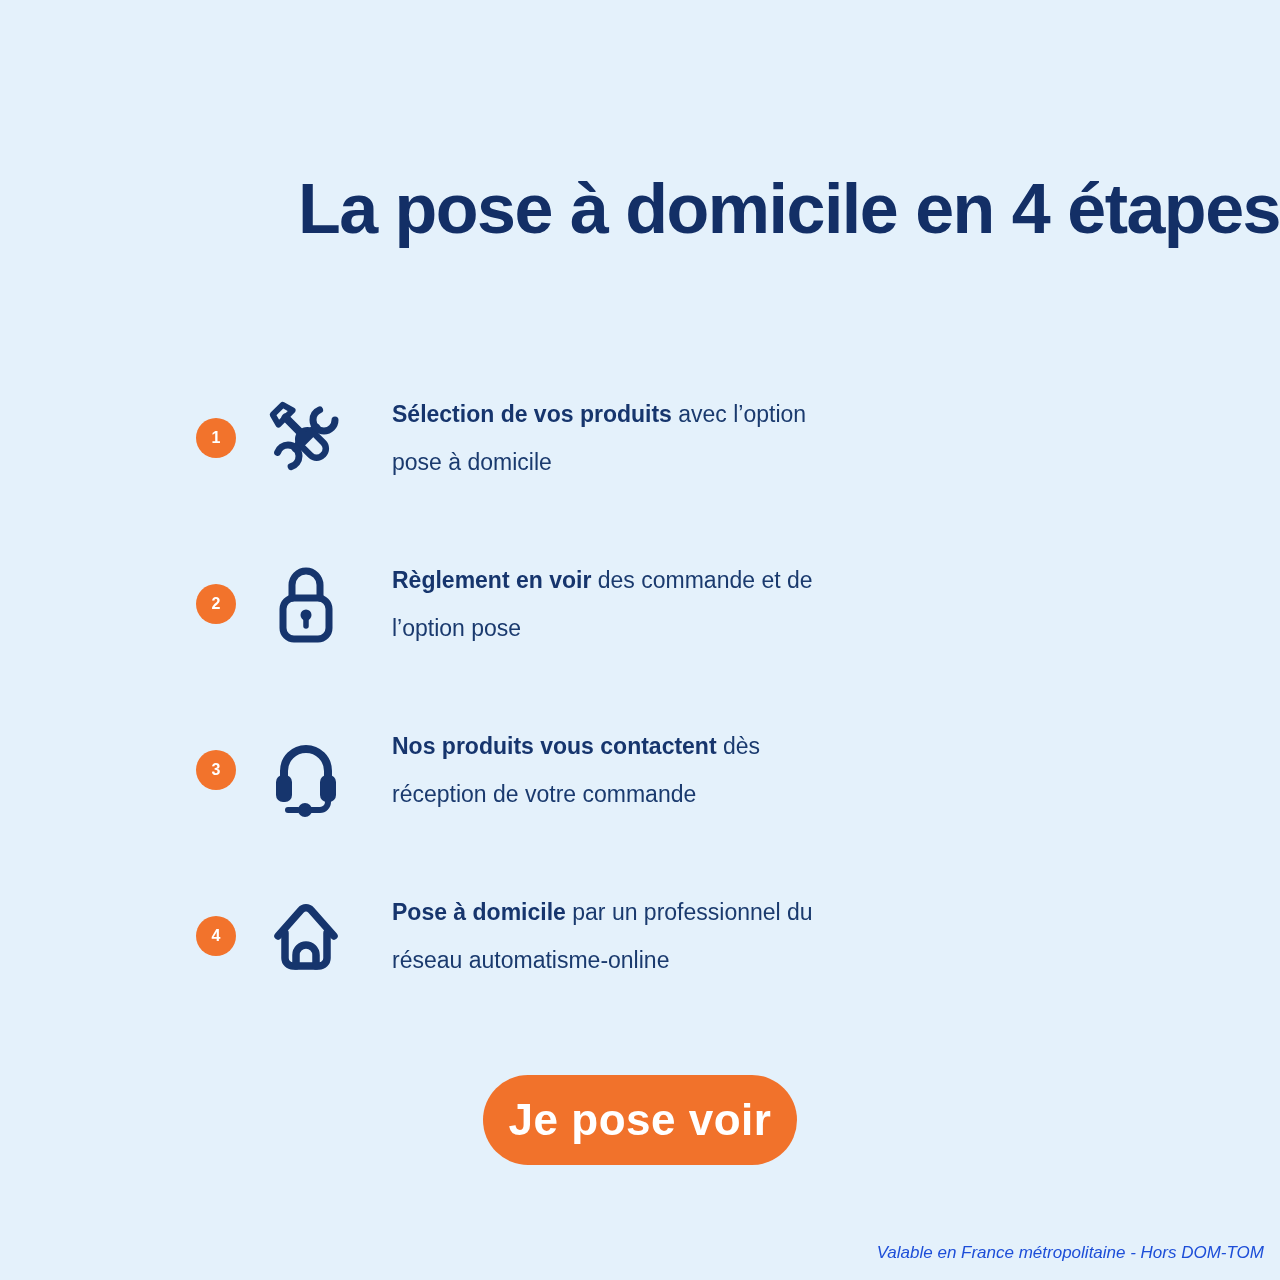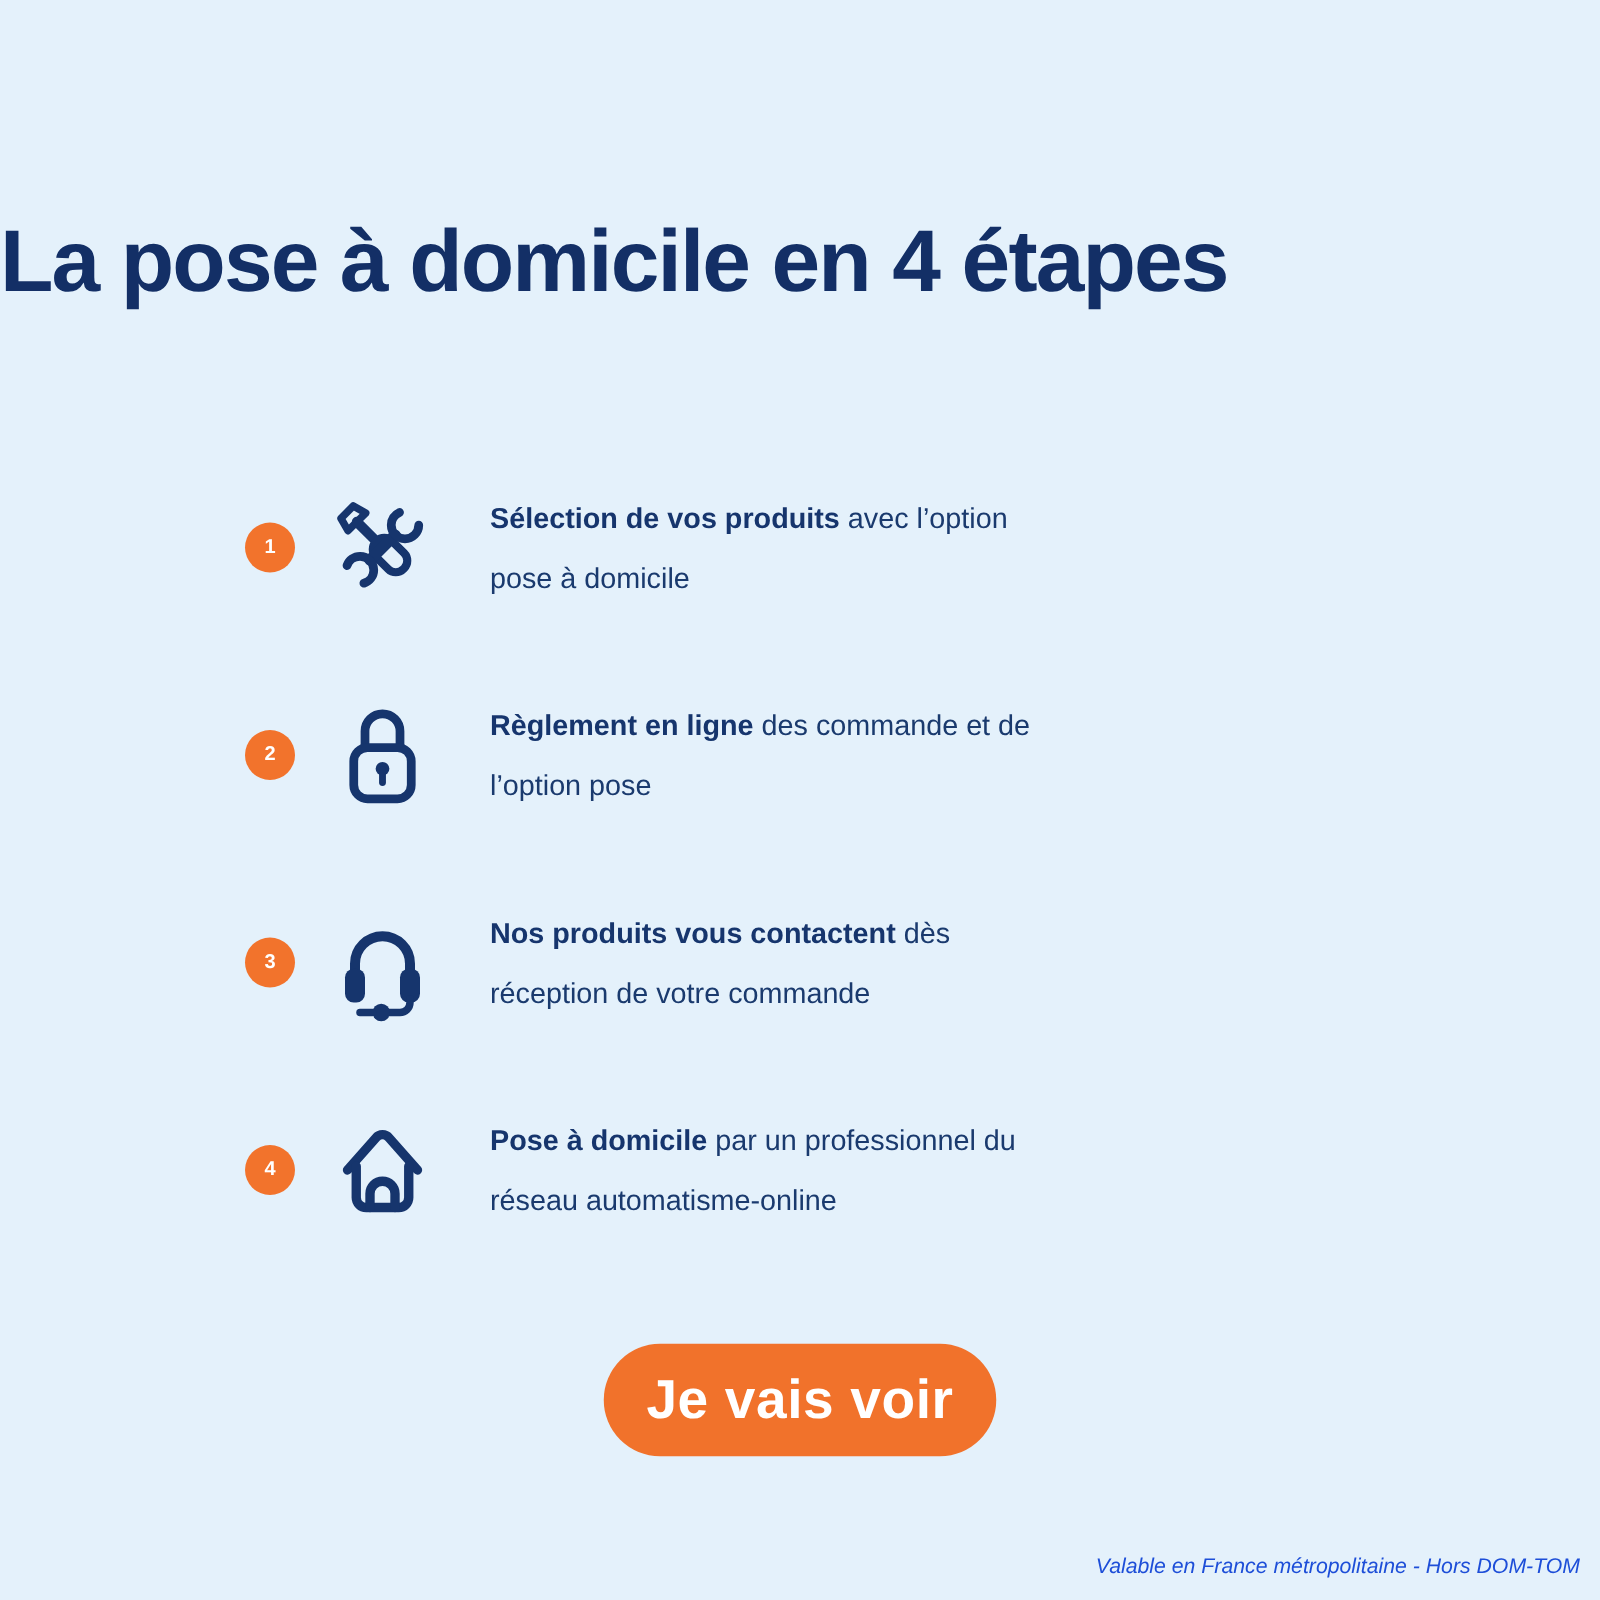--- a/index.html
+++ b/index.html
@@ -6,21 +6,21 @@
   html, body { width:1280px; height:1280px; }
   body {
     position:relative;
     background:#E4F1FB;
     font-family:"Liberation Sans", sans-serif;
     overflow:hidden;
   }
   .title {
     position:absolute;
     top:174px; left:0; width:1280px;
-    text-align:left;
+    text-align:right;
     font-size:70px; line-height:70px;
     font-weight:700; letter-spacing:-1.5px;
     color:#132F66;
   }
   .steps { position:absolute; left:196px; top:387px; }
   .step { display:flex; align-items:center; height:102px; margin-bottom:64px; }
   .num {
     width:40px; height:40px; border-radius:50%;
     background:#F2732C; color:#FFFFFF;
     font-size:16px; font-weight:700;
@@ -82,21 +82,21 @@
     <div class="icon">
       <svg viewBox="0 0 96 96" xmlns="http://www.w3.org/2000/svg">
         <g fill="none" stroke="currentColor" stroke-width="7" stroke-linecap="round" stroke-linejoin="round">
           <path d="M34 42 V29 a14 14 0 0 1 28 0 V42"></path>
           <rect x="25" y="42" width="46" height="41" rx="11"></rect>
         </g>
         <circle cx="48" cy="59" r="5.5" fill="currentColor"></circle>
         <path d="M48 60 V70" stroke="currentColor" stroke-width="5.5" stroke-linecap="round"></path>
       </svg>
     </div>
-    <p class="text"><strong>Règlement en ligne</strong><span> des commande et de</span><br><span>l’option pose</span></p>
+    <p class="text"><strong>Règlement en voir</strong><span> des commande et de</span><br><span>l’option pose</span></p>
   </div>
 
   <div class="step">
     <div class="num">3</div>
     <div class="icon">
       <svg viewBox="0 0 96 96" xmlns="http://www.w3.org/2000/svg">
         <path d="M26 62 V49 a22 22 0 0 1 44 0 V62" fill="none" stroke="currentColor" stroke-width="8" stroke-linecap="round"></path>
         <rect x="18" y="53" width="16" height="27" rx="7" fill="currentColor"></rect>
         <rect x="62" y="53" width="16" height="27" rx="7" fill="currentColor"></rect>
         <path d="M70 77 v3 a8 8 0 0 1 -8 8 H52" fill="none" stroke="currentColor" stroke-width="6" stroke-linecap="round"></path>
@@ -116,15 +116,15 @@
           <path d="M27 45 V70 a8 8 0 0 0 8 8 H61 a8 8 0 0 0 8 -8 V45"></path>
           <path d="M38 78 V67 a10 10 0 0 1 20 0 V78"></path>
         </g>
       </svg>
     </div>
     <p class="text"><strong>Pose à domicile</strong><span> par un professionnel du</span><br><span>réseau automatisme-online</span></p>
   </div>
 
 </div>
 
-<button class="cta">Je vais voir</button>
+<button class="cta">Je pose voir</button>
 
 <div class="footnote">Valable en France métropolitaine - Hors DOM-TOM</div>
 
 </body></html>

